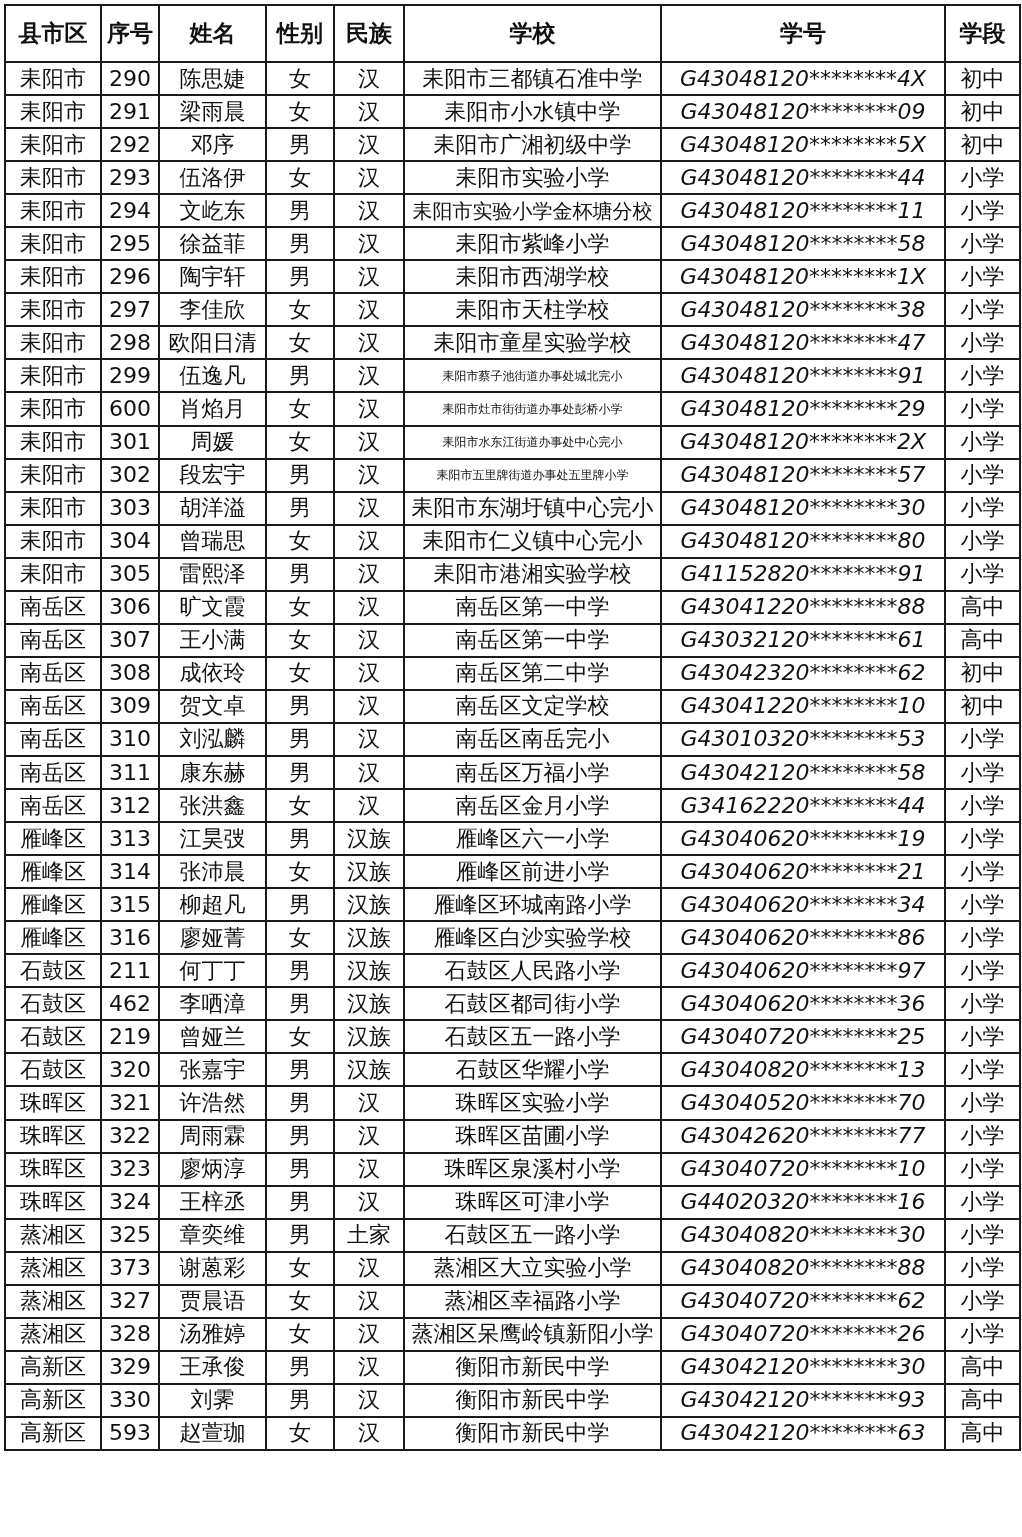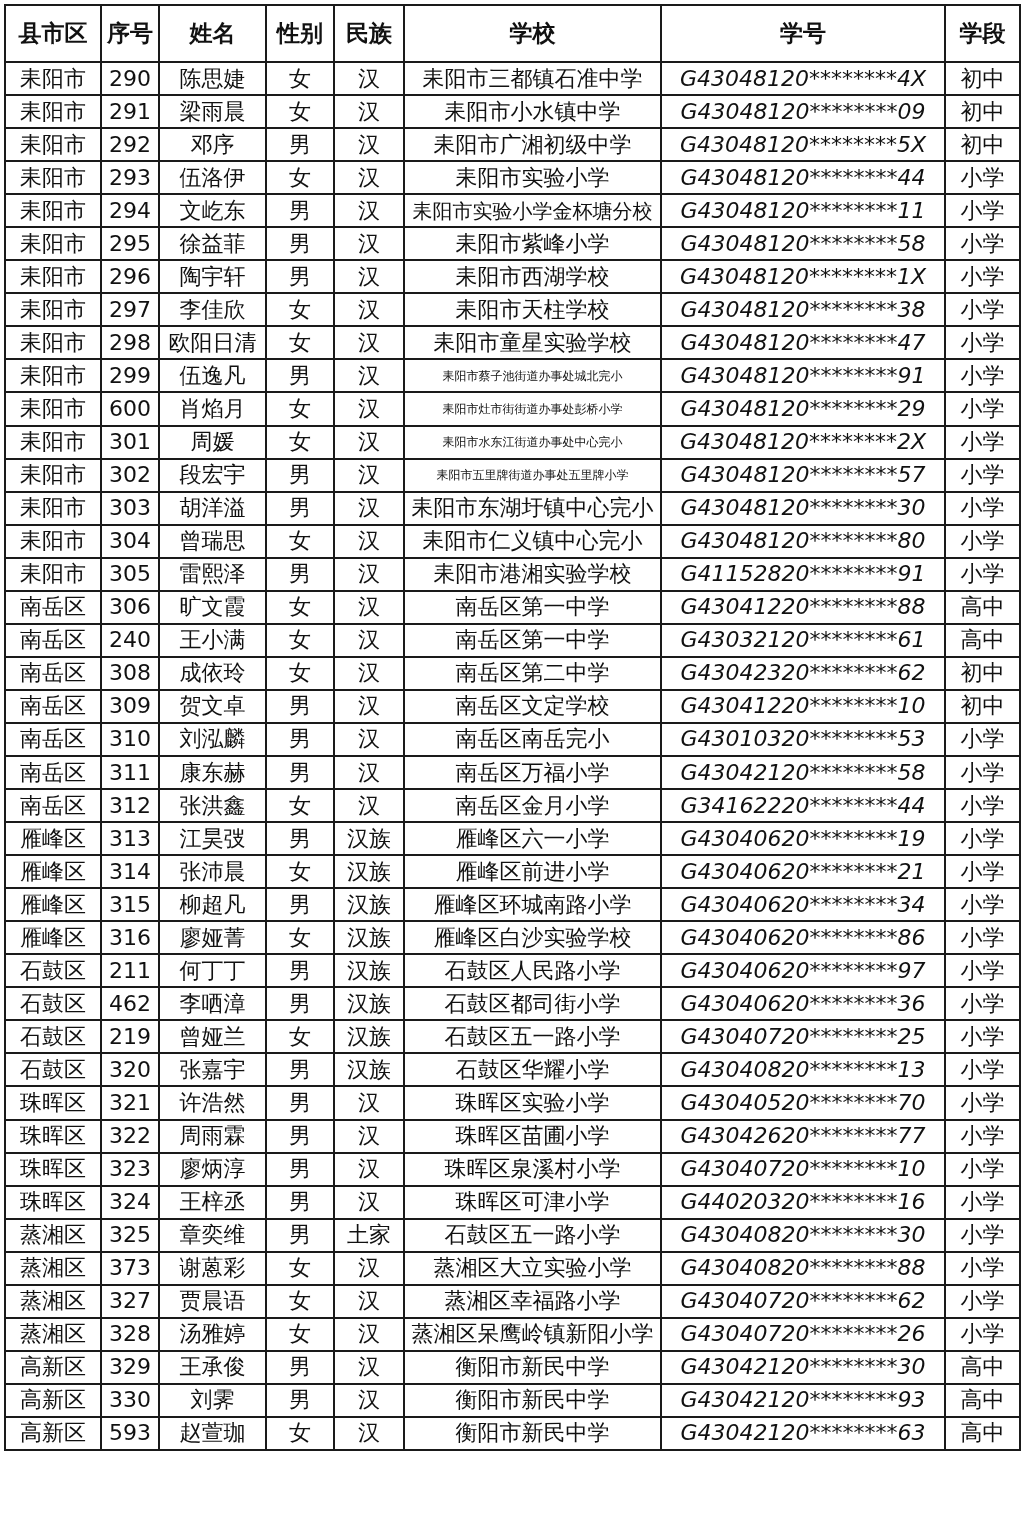--- a/index.html
+++ b/index.html
@@ -218,21 +218,21 @@
         <td>306</td>
         <td>旷文霞</td>
         <td>女</td>
         <td>汉</td>
         <td class="school">南岳区第一中学</td>
         <td class="sid">G43041220********88</td>
         <td>高中</td>
       </tr>
       <tr>
         <td>南岳区</td>
-        <td>240</td>
+        <td>307</td>
         <td>王小满</td>
         <td>女</td>
         <td>汉</td>
         <td class="school">南岳区第一中学</td>
         <td class="sid">G43032120********61</td>
         <td>高中</td>
       </tr>
       <tr>
         <td>南岳区</td>
         <td>308</td>

